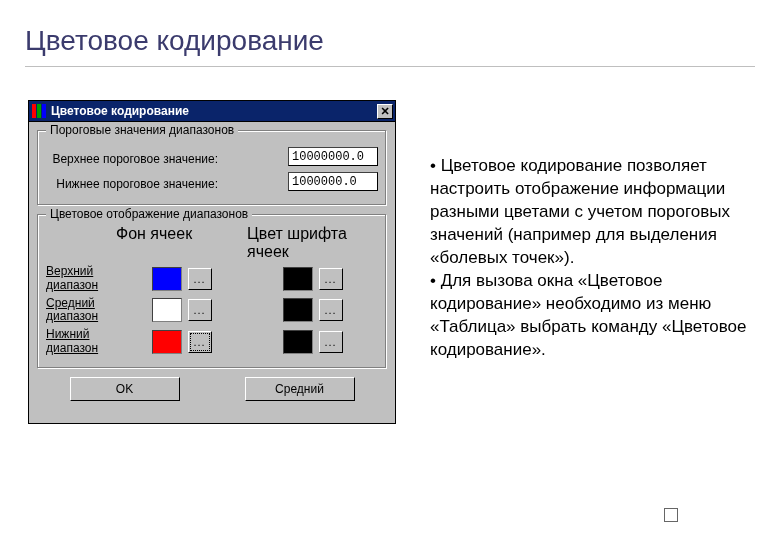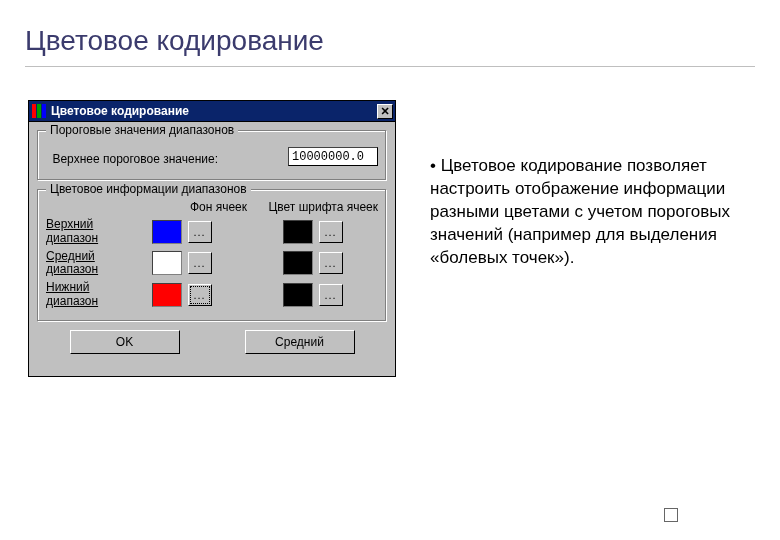--- a/index.html
+++ b/index.html
@@ -136,22 +136,22 @@
     font-family: Liberation Mono, monospace;
     font-size: 12px;
   }
   .color-section-headers {
     display: flex;
     margin-bottom: 4px;
   }
   .color-section-headers .spacer { width: 70px; }
   .color-header {
     flex: 1;
-    text-align: right;
-    font-size: 12px;
+    text-align: left;
+    font-size: 16px;
   }
   .range-row {
     display: flex;
     align-items: center;
     margin: 4px 0;
   }
   .range-label {
     width: 70px;
     font-size: 12px;
     line-height: 1.15;
@@ -238,24 +238,28 @@
       </div>
     </div>
     <div class="dialog-body">
 
       <div class="groupbox">
         <div class="groupbox-legend">Пороговые значения диапазонов</div>
         <div class="field-row">
           <div class="field-label">Верхнее пороговое значение:</div>
           <input class="text-input" value="10000000.0" style="">
         </div>
+        <div class="field-row">
+          <div class="field-label">Нижнее пороговое значение:</div>
+          <input class="text-input" value="1000000.0" style="">
+        </div>
       </div>
 
       <div class="groupbox">
-        <div class="groupbox-legend">Цветовое информации диапазонов</div>
+        <div class="groupbox-legend">Цветовое отображение диапазонов</div>
         <div class="color-section-headers">
           <div class="spacer"></div>
           <div class="color-header">Фон ячеек</div>
           <div class="color-header">Цвет шрифта ячеек</div>
         </div>
 
         <div class="range-row">
           <div class="range-label">Верхний диапазон</div>
           <div class="color-cell">
             <div class="color-swatch" style="background:#0000ff"></div>
@@ -295,16 +299,17 @@
       <div class="dialog-buttons">
         <button class="win-button">OK</button>
         <button class="win-button">Средний</button>
       </div>
 
     </div>
   </div>
 
   <div class="explain">
     <p>• Цветовое кодирование позволяет настроить отображение информации разными цветами с учетом пороговых значений (например для выделения «болевых точек»).</p>
+    <p>• Для вызова окна «Цветовое кодирование» необходимо из меню «Таблица» выбрать команду «Цветовое кодирование».</p>
   </div>
 
   <div class="accent-square"></div>
 </div>
 
 </body></html>

